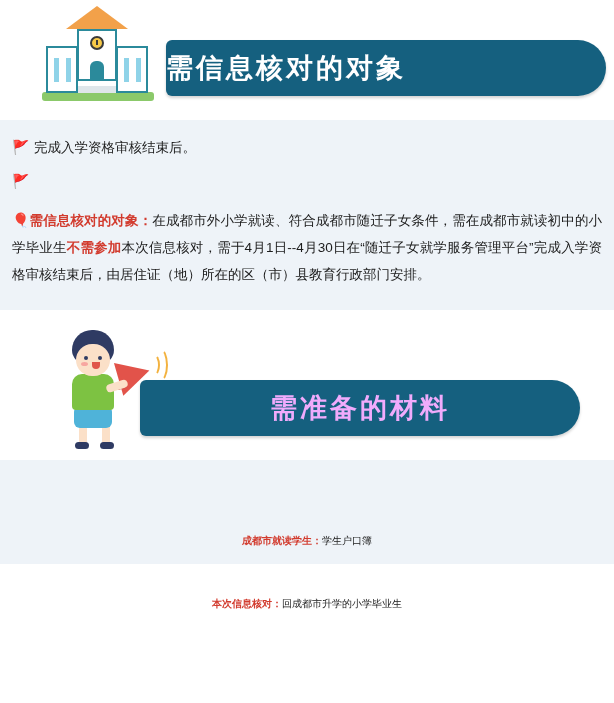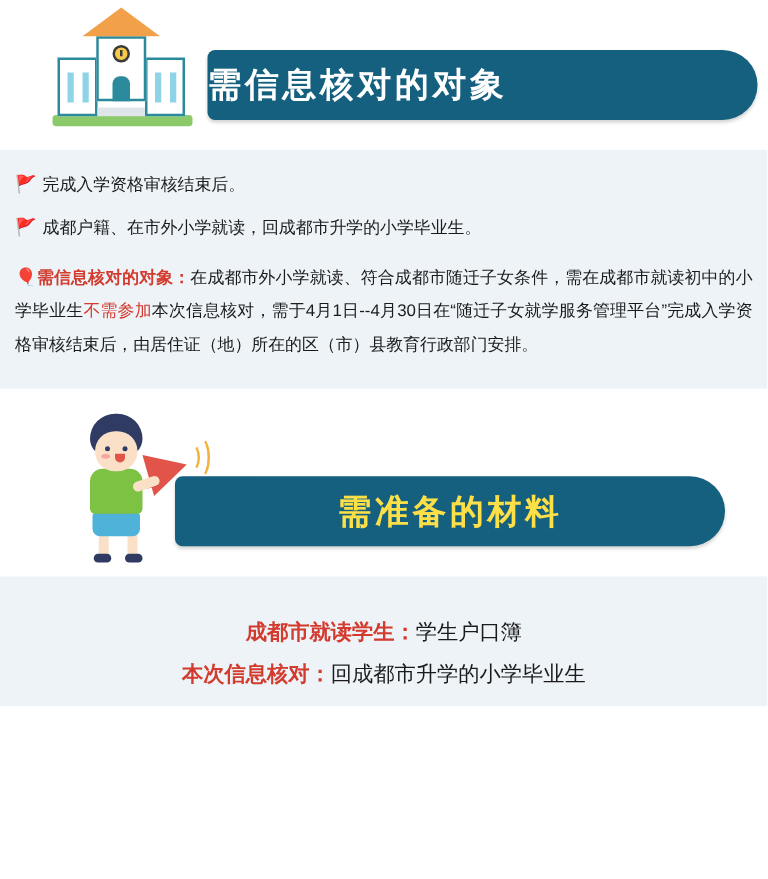--- a/index.html
+++ b/index.html
@@ -170,21 +170,21 @@
   .tip-icon {
     color: #d23b2e;
     font-size: 14px;
   }
   .tip-head {
     color: #d23b2e;
     font-weight: bold;
   }
   .tip-em {
     color: #d23b2e;
-    font-weight: normal;
+    font-weight: bold;
   }
 
   
   .banner2 {
     position: relative;
     height: 150px;
     background: #ffffff;
   }
   .banner2-bar {
     position: absolute;
@@ -193,21 +193,21 @@
     width: 440px;
     height: 56px;
     background: #15607f;
     border-radius: 6px 28px 28px 6px;
     box-shadow: 0 2px 3px rgba(0,0,0,0.18);
     display: flex;
     align-items: center;
     justify-content: center;
   }
   .banner2-bar .title {
-    color: #fde047;
+    color: #f0abfc;
     font-size: 27px;
     font-weight: bold;
     letter-spacing: 3px;
   }
 
   
   .kid {
     position: absolute;
     left: 48px;
     top: 20px;
@@ -320,23 +320,24 @@
 
   
   .materials {
     background: #eef3f8;
     padding: 28px 12px 0 12px;
     box-sizing: border-box;
     height: 104px;
   }
   .material-row {
     text-align: center;
-    font-size: 17px;
+    font-size: 10px;
     line-height: 2.0;
     color: #1b1b1b;
+    margin-top: 43px;
   }
   .material-row .label {
     color: #d23b2e;
     font-weight: bold;
   }
 </style>
 </head>
 <body>
 
 <div class="banner">
@@ -357,21 +358,20 @@
 
 <div class="info-panel">
 
   <div class="info-line">
     <span class="bullet-icon">🚩</span>
     <span>完成入学资格审核结束后。</span>
   </div>
 
   <div class="info-line">
     <span class="bullet-icon">🚩</span>
-    <span>成都户籍、在市外小学就读，回成都市升学的小学毕业生。</span>
   </div>
 
   <p class="tip-block">
     <span class="tip-icon">🎈</span><span class="tip-head">需信息核对的对象：</span><span>在成都市外小学就读、符合成都市随迁子女条件，需在成都市就读初中的小学毕业生</span><span class="tip-em">不需参加</span><span>本次信息核对，需于4月1日--4月30日在“随迁子女就学服务管理平台”完成入学资格审核结束后，由居住证（地）所在的区（市）县教育行政部门安排。</span>
   </p>
 
 </div>
 
 <div class="banner2">
   <div class="kid">

